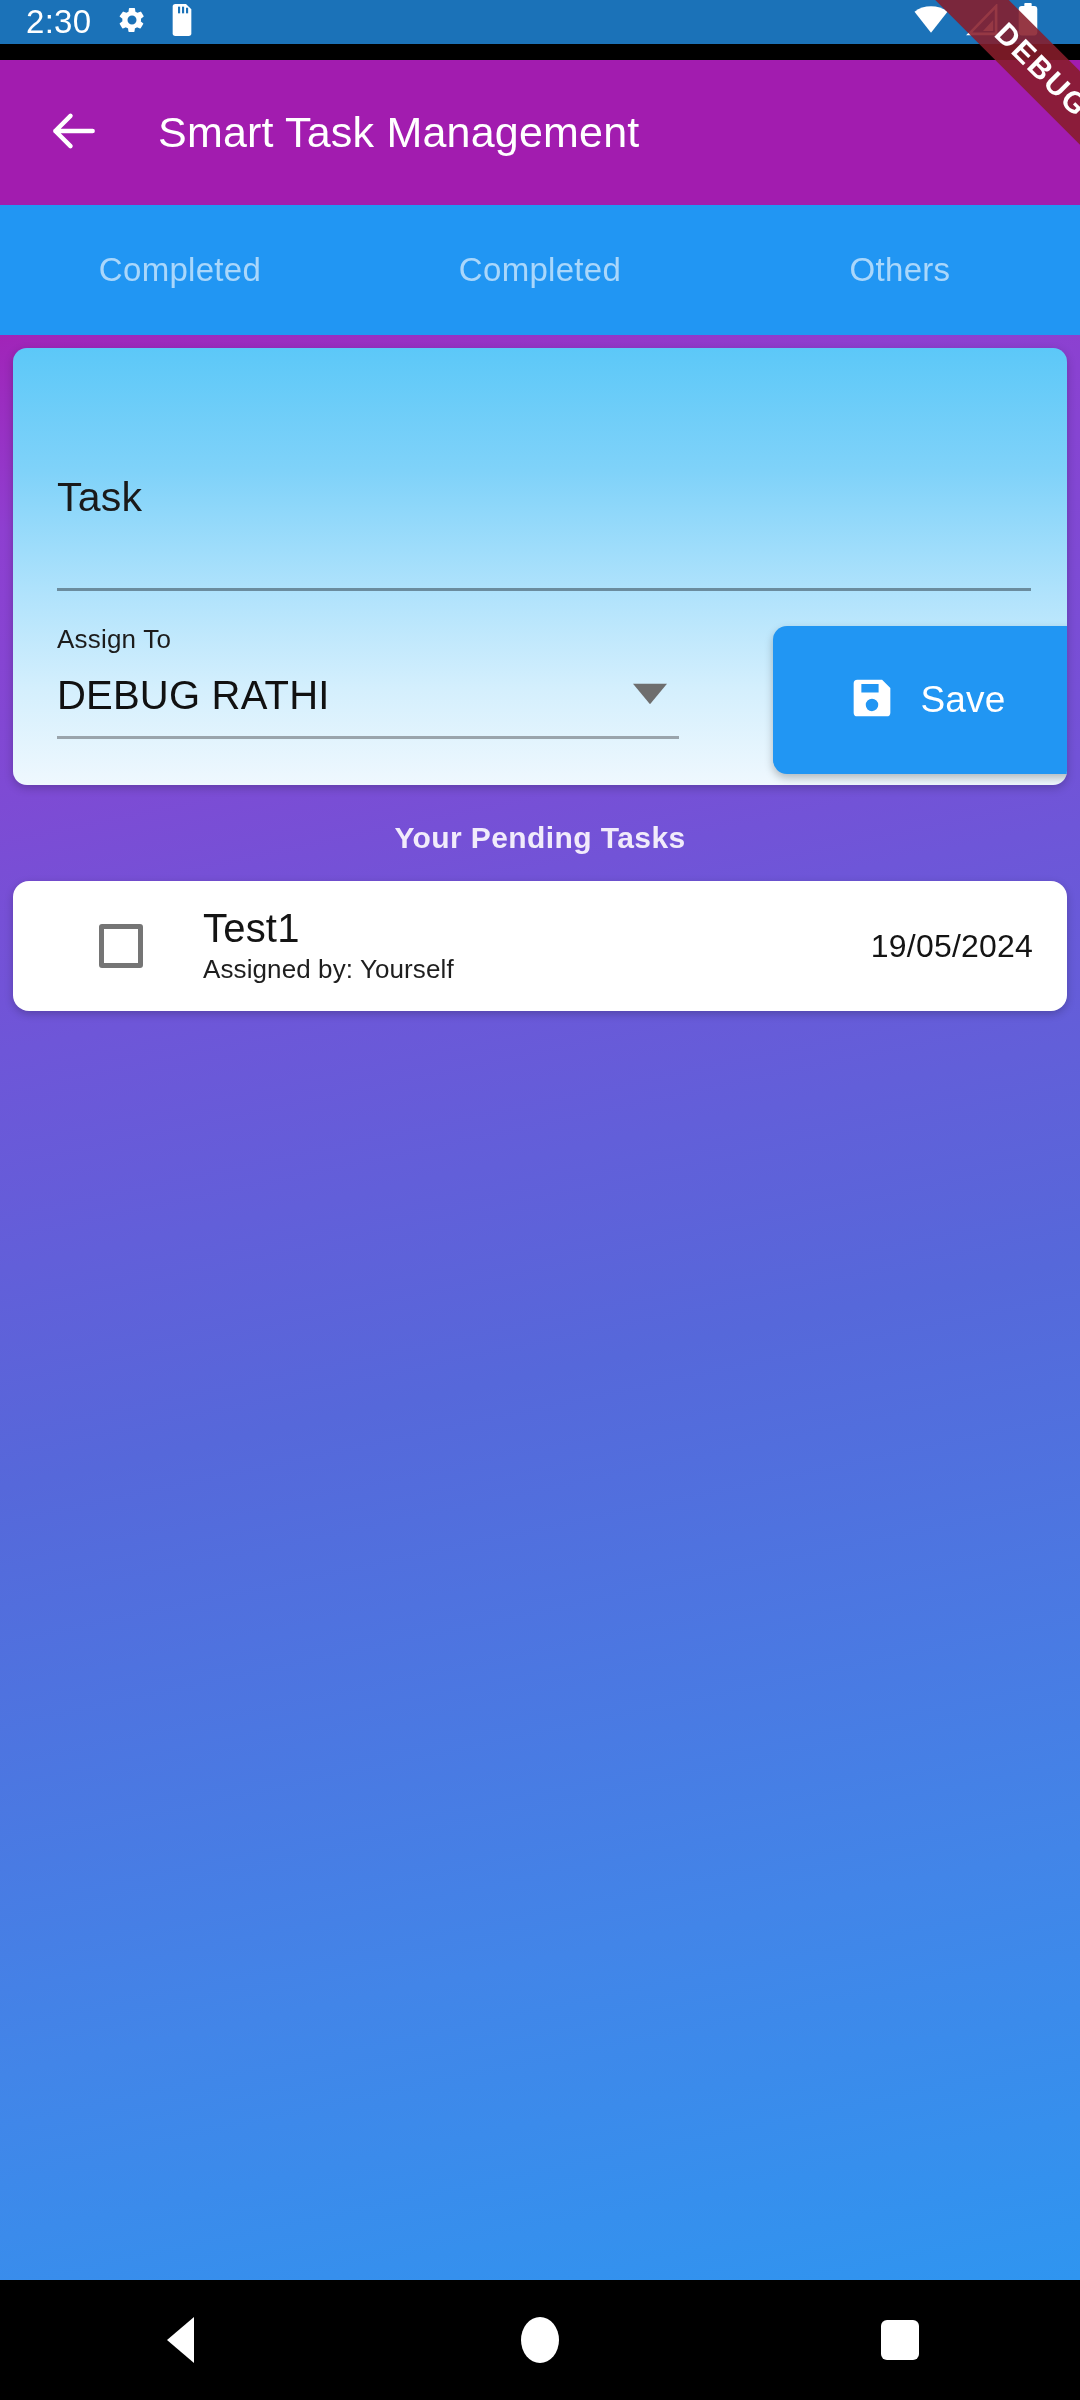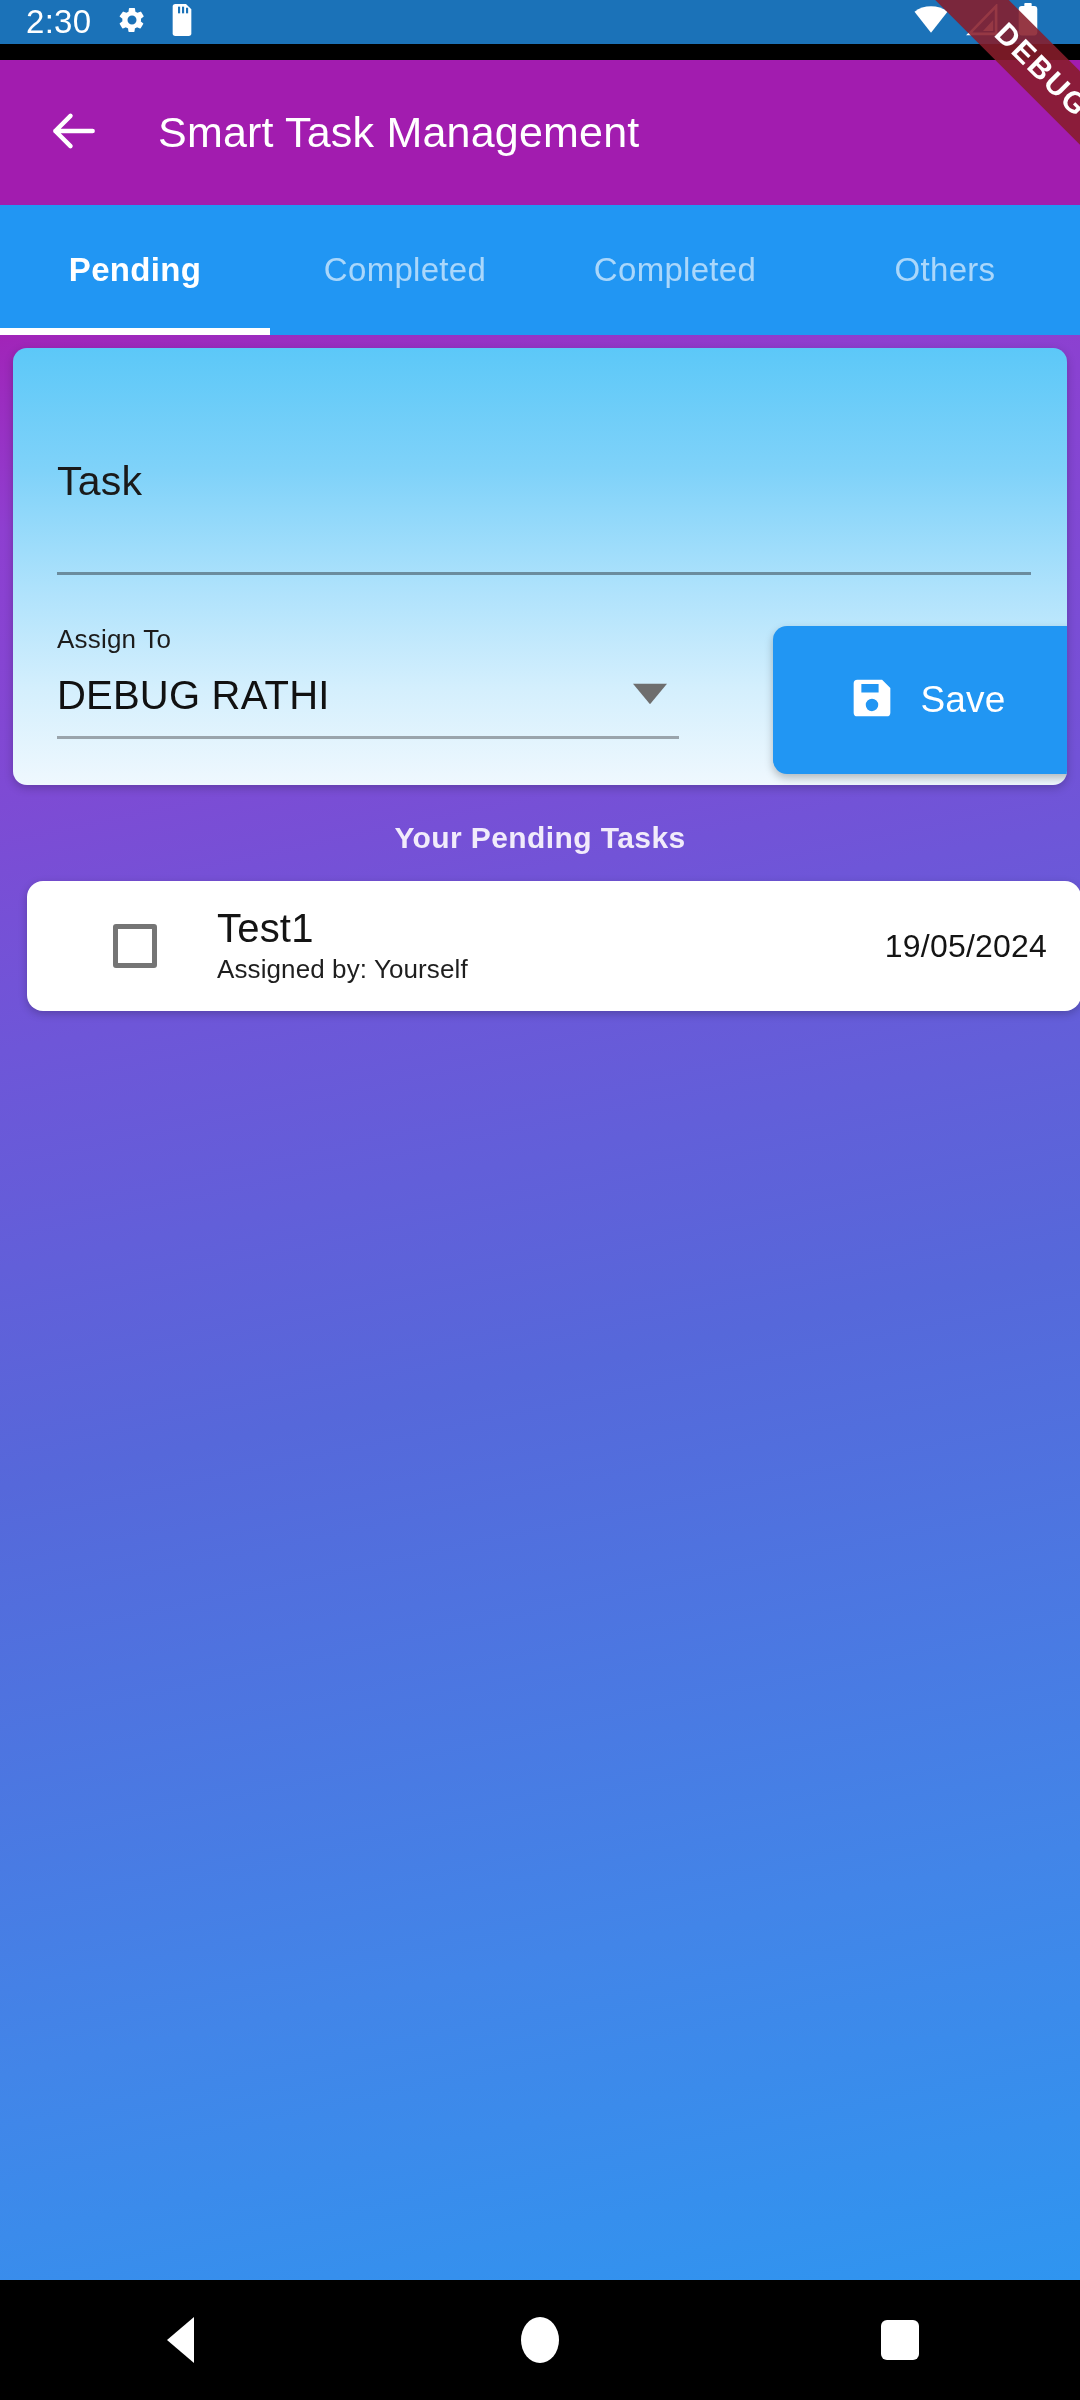--- a/index.html
+++ b/index.html
@@ -137,21 +137,21 @@
     width: 1054px;
     height: 437px;
     border-radius: 14px;
     background: linear-gradient(180deg, #5CC8F8 0%, #7FD2F9 28%, #AEE2FC 55%, #D4EFFD 78%, #EFF8FE 100%);
     box-shadow: 0 3px 10px rgba(0,0,0,0.22);
     overflow: hidden;
   }
   #task-field-wrap {
     position: absolute;
     left: 44px;
-    top: 110px;
+    top: 126px;
     width: 974px;
   }
   #task-label {
     font-size: 41px;
     color: #1a1a1a;
     letter-spacing: 0.2px;
   }
   #task-underline {
     margin-top: 67px;
     height: 3px;
@@ -221,21 +221,21 @@
     text-align: center;
     color: #F1EBFB;
     font-size: 30px;
     font-weight: bold;
     letter-spacing: 0.4px;
   }
 
   
   #task-list {
     margin-top: 26px;
-    padding: 0 27px;
+    padding: 0 13px;
   }
   .task-card {
     width: 1054px;
     min-height: 130px;
     background: #ffffff;
     border-radius: 16px;
     box-shadow: 0 3px 9px rgba(0,0,0,0.22);
     display: flex;
     align-items: center;
     padding: 0 34px 0 0;
@@ -391,24 +391,20 @@
       <span>
         <svg width="56" height="56" viewBox="0 0 24 24">
             <path fill="none" stroke="#ffffff" stroke-width="1.9" stroke-linecap="round" stroke-linejoin="round" d="M20 12H4m0 0l6.5-6.5M4 12l6.5 6.5"></path>
           </svg>
       </span>
     </div>
     <div id="app-title">Smart Task Management</div>
   </div>
 
   <div id="tab-bar">
-    <div class="tab active">
-      <span class="tab-label">Pending</span>
-      <span class="tab-indicator"></span>
-    </div>
     <div class="tab">
       <span class="tab-label">Completed</span>
 
     </div>
     <div class="tab">
       <span class="tab-label">Completed</span>
 
     </div>
     <div class="tab">
       <span class="tab-label">Others</span>

